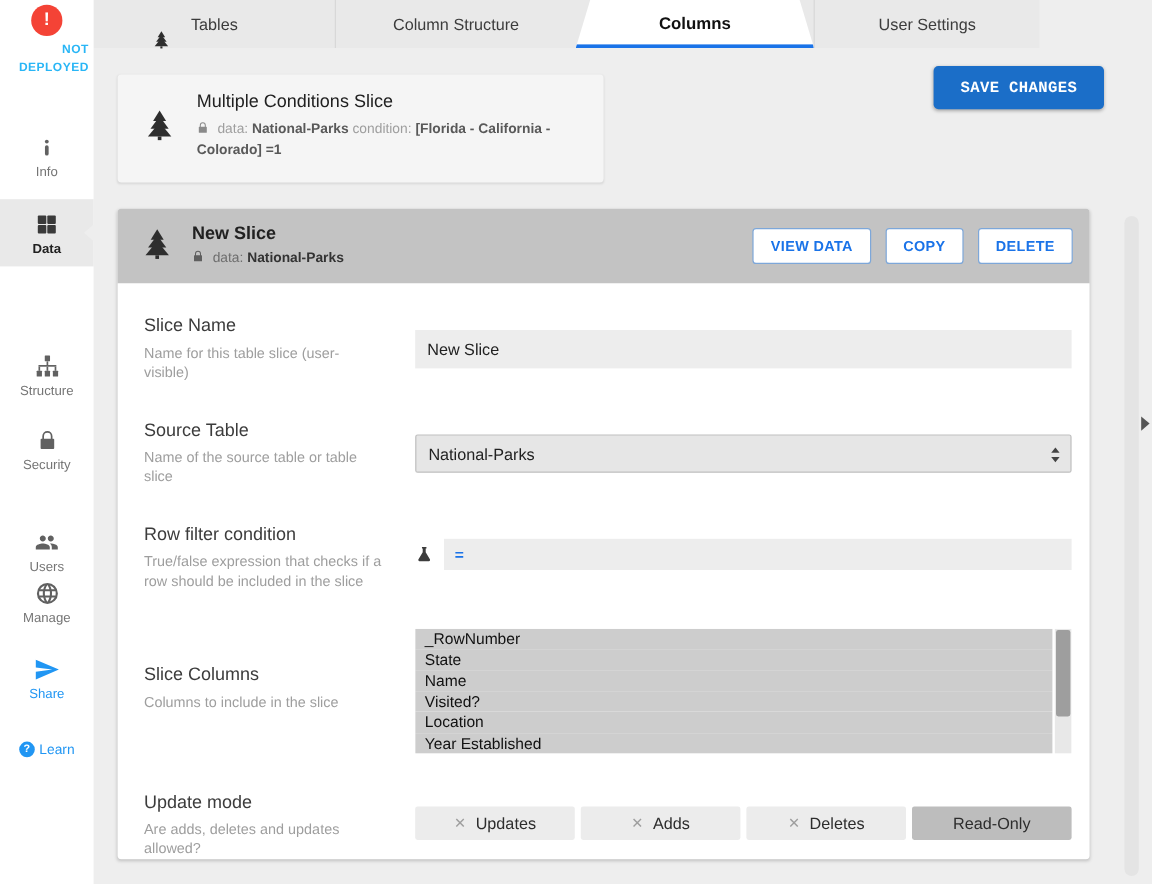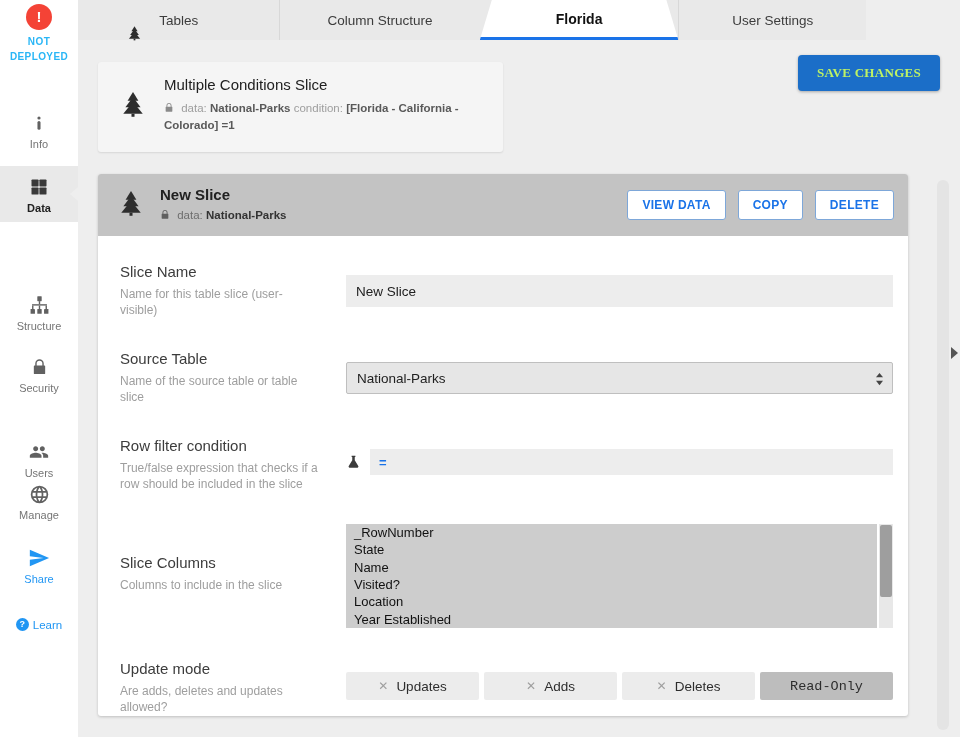--- a/index.html
+++ b/index.html
@@ -3,21 +3,21 @@
 <meta charset="utf-8">
 <style>
   * { margin:0; padding:0; box-sizing:border-box; }
   html,body { width:960px; height:737px; font-family:"Liberation Sans", sans-serif; background:#eeeeee; overflow:hidden; }
   .page { position:relative; width:960px; height:737px; }
 
   
   .sidebar { position:absolute; left:0; top:0; width:78px; height:737px; background:#ffffff; z-index:10; }
   .alert-badge { position:absolute; left:26px; top:4px; width:26px; height:26px; border-radius:50%;
                  background:#f44336; color:#fff; font-weight:bold; font-size:15px; line-height:26px; text-align:center; }
-  .deploy-status { position:absolute; top:34px; left:4px; width:70px; text-align:center;
+  .deploy-status { position:absolute; top:34px; left:4px; width:70px; text-align:right;
                    color:#29b6f6; font-size:10px; font-weight:bold; letter-spacing:.4px; line-height:15px; }
   .nav-item { position:absolute; left:0; width:78px; height:52px; display:flex; flex-direction:column;
               align-items:center; gap:4px; padding-top:6px; cursor:pointer; }
   .nav-item .nav-icon { height:22px; display:flex; align-items:center; }
   .nav-item svg { fill:#616161; }
   .nav-label { font-size:11px; color:#757575; }
   .nav-item.active { background:#e9e9e9; height:56px; padding-top:10px; }
   .nav-item.active .nav-label { color:#212121; font-weight:bold; }
   .nav-item.active svg { fill:#3a3a3a; }
   .nav-item.active::after { content:""; position:absolute; right:0; top:50%; margin-top:-7px;
@@ -36,23 +36,23 @@
          background:#e9e9e9; cursor:pointer; }
   .tab + .tab { border-left:1px solid #d8d8d8; }
   .tab.active { background:#ffffff; color:#111; font-weight:bold; font-size:14px; border-left:none;
                 border-bottom:3px solid #1a73e8; clip-path:polygon(12px 0, calc(100% - 12px) 0, 100% 100%, 0 100%); }
   .tab-gutter { flex:1; background:transparent; }
 
   .partial-tree { position:absolute; left:127px; top:25px; z-index:5; }
 
   
   .content { position:absolute; left:78px; top:40px; width:882px; height:697px; background:#eeeeee; }
-  .save-btn { position:absolute; left:700px; top:15px; width:142px; height:36px; background:#1b6ec8; color:#bef264;
-              border:none; border-radius:4px; font-family:Liberation Serif, serif; font-size:13px; font-weight:bold; letter-spacing:.3px;
-              box-shadow:0 1px 3px rgba(0,0,0,.3); cursor:pointer;margin-left:20px; }
+  .save-btn { position:absolute; left:700px; top:15px; width:142px; height:36px; background:#1b6ec8; color:#ffffff;
+              border:none; border-radius:4px; font-family:Liberation Mono, monospace; font-size:13px; font-weight:bold; letter-spacing:.3px;
+              box-shadow:0 1px 3px rgba(0,0,0,.3); cursor:pointer; }
 
   .collapsed-card { position:absolute; left:20px; top:22px; width:405px; height:90px; background:#f5f5f5;
                     border-radius:3px; box-shadow:0 1px 2px rgba(0,0,0,.1); display:flex; padding:14px 14px 10px 22px; }
   .collapsed-card .tree-wrap { margin-top:14px; }
   .card-text { margin-left:18px; width:312px; }
   .card-title { font-size:15px; color:#212121; font-weight:500; margin-bottom:7px; }
   .meta { font-size:11.5px; color:#9e9e9e; line-height:16px; }
   .meta b { color:#595959; }
   .meta .lock { vertical-align:-1px; margin-right:4px; }
 
@@ -90,21 +90,21 @@
   .listbox { position:relative; height:104px; background:#fff; padding-right:16px; overflow:hidden; }
   .list-item { height:17.33px; line-height:17.33px; background:#cdcdcd; font-size:13px; color:#111;
                padding-left:8px; cursor:pointer; }
   .listbox-scrollbar { position:absolute; right:0; top:0; width:14px; height:104px; background:#e8e8e8; }
   .listbox-thumb { position:absolute; right:1px; top:1px; width:12px; height:72px; background:#9e9e9e; border-radius:2px; }
 
   .update-row { display:flex; gap:5px; }
   .mode-btn { flex:1; height:28px; background:#ececec; border:none; border-radius:2px; font-family:inherit;
               display:flex; align-items:center; justify-content:center; gap:8px; font-size:13.5px; color:#2d2d2d; cursor:pointer; }
   .mode-btn .x-glyph { color:#9e9e9e; font-size:12px; }
-  .mode-btn.selected { background:#bdbdbd;font-family:Liberation Mono, monospace; }
+  .mode-btn.selected { background:#bdbdbd; }
 
   
   .page-scroll-thumb { position:absolute; right:11px; top:180px; width:12px; height:550px;
                        background:#e4e4e4; border-radius:6px; z-index:1; }
   .panel-expander { position:absolute; right:2px; top:347px; width:0; height:0; z-index:11; cursor:pointer;
                     border-left:7px solid #555; border-top:6px solid transparent; border-bottom:6px solid transparent; }
 </style>
 </head>
 <body>
 
@@ -192,21 +192,21 @@
 
     <div class="learn-item" style="top:618px">
       <span class="help-circle">?</span>
       <span>Learn</span>
     </div>
   </div>
 
   <div class="tabbar">
     <div class="tab" style="width:219px">Tables</div>
     <div class="tab" style="width:218px">Column Structure</div>
-    <div class="tab active" style="width:216px">Florida</div>
+    <div class="tab active" style="width:216px">Columns</div>
     <div class="tab" style="width:204px">User Settings</div>
     <div class="tab-gutter"></div>
   </div>
 
   <span class="partial-tree">
     <svg width="15" height="16" viewBox="0 0 24 24" fill="#2e2e2e">
         <polygon points="12,1 7,9 17,9"></polygon>
         <polygon points="12,5.5 5,15 19,15"></polygon>
         <polygon points="12,10 3,21 21,21"></polygon>
         <rect x="10.6" y="21" width="2.8" height="2.8"></rect>

